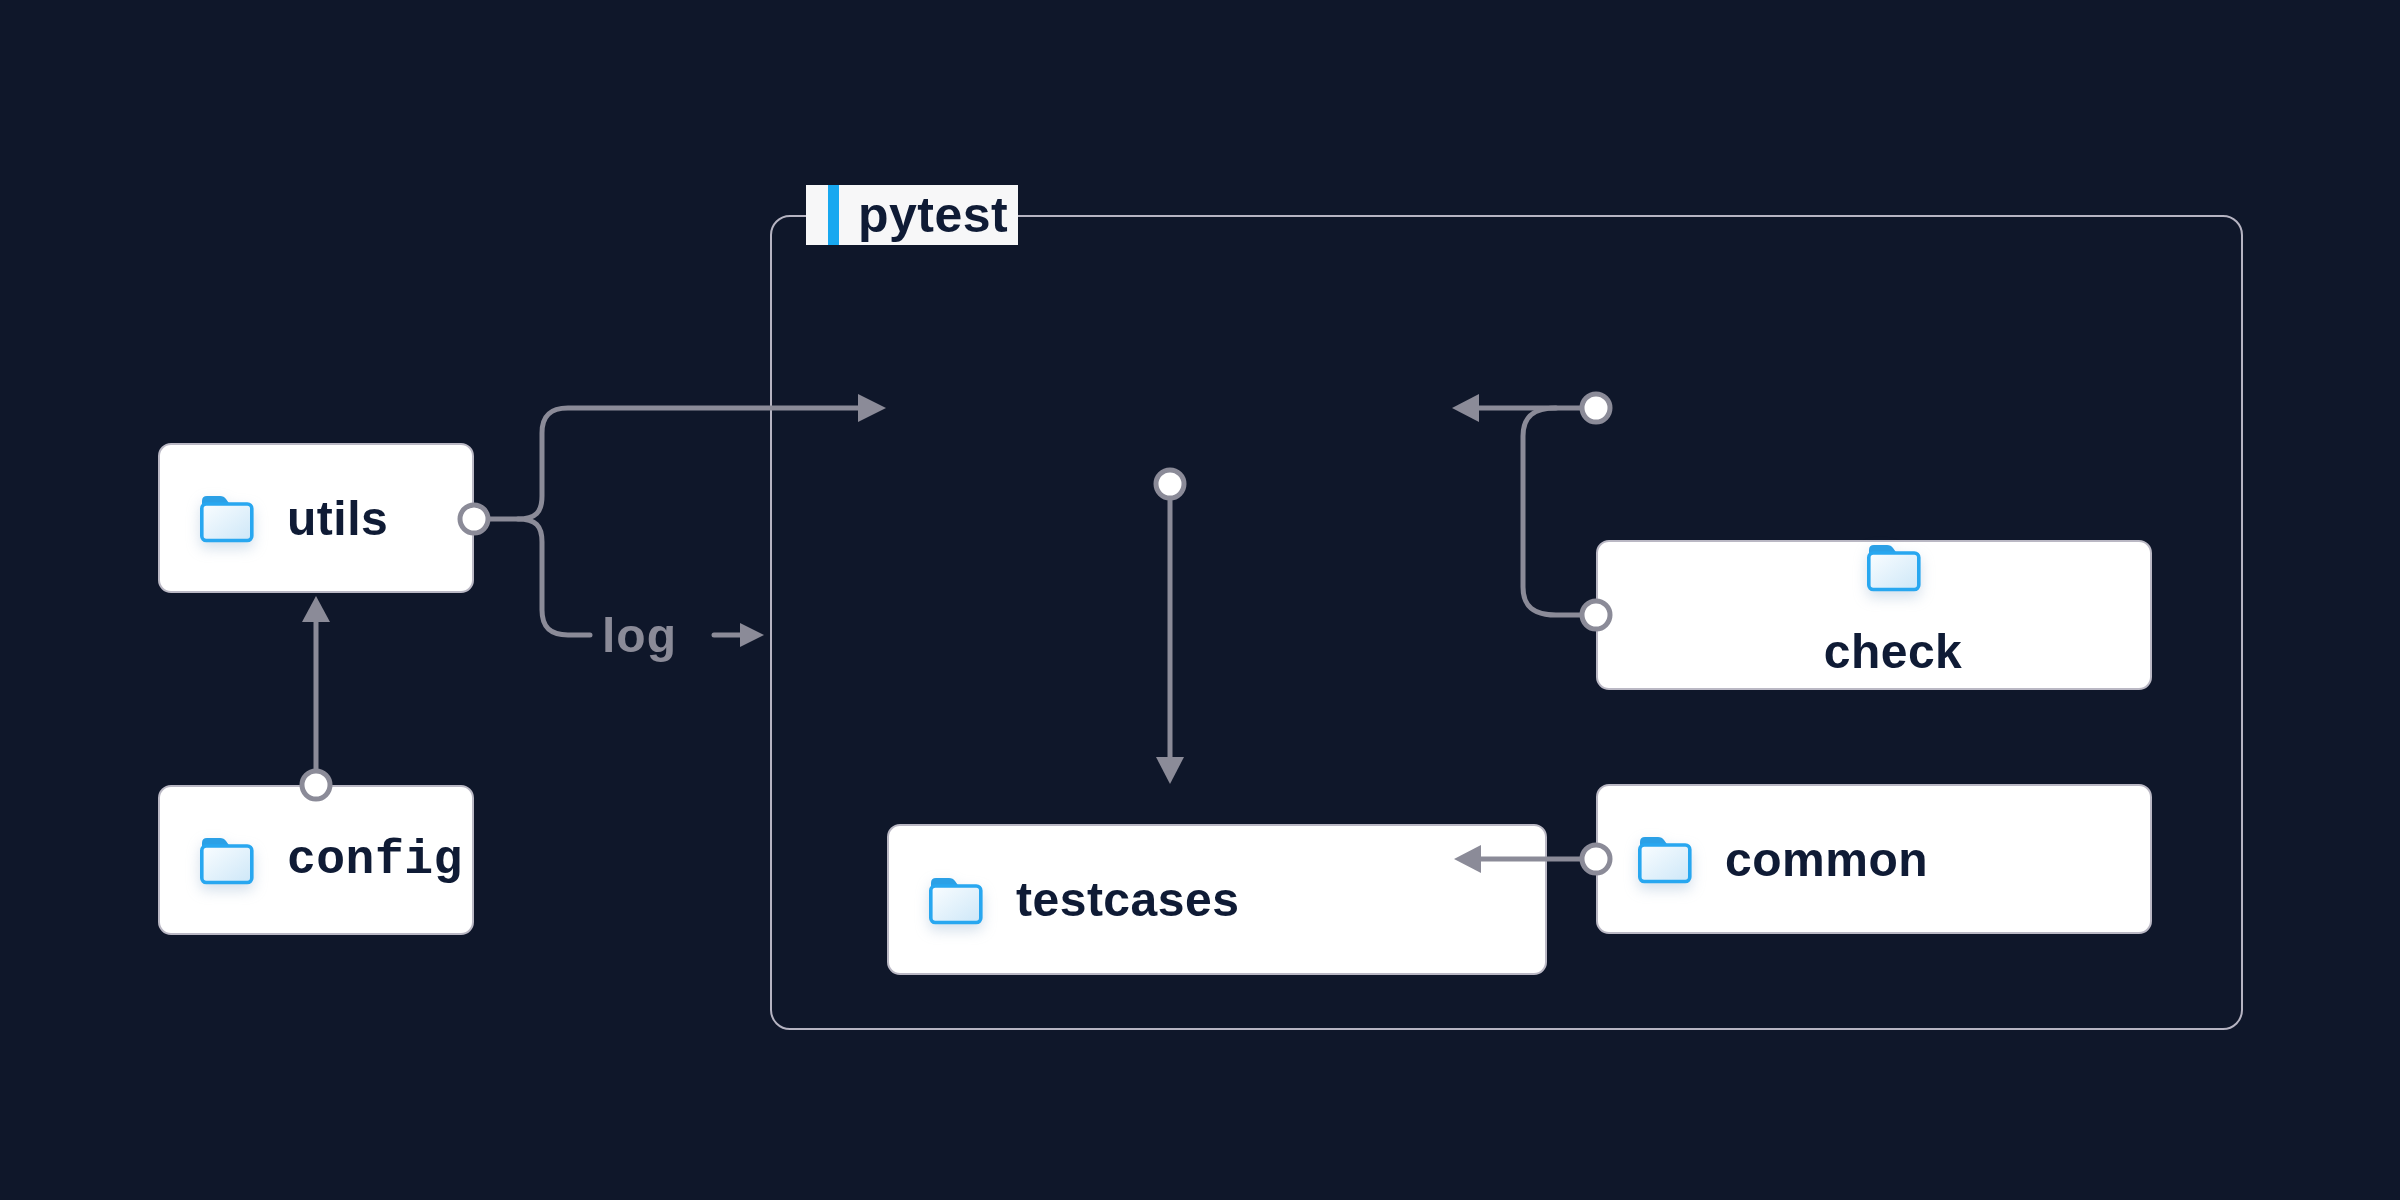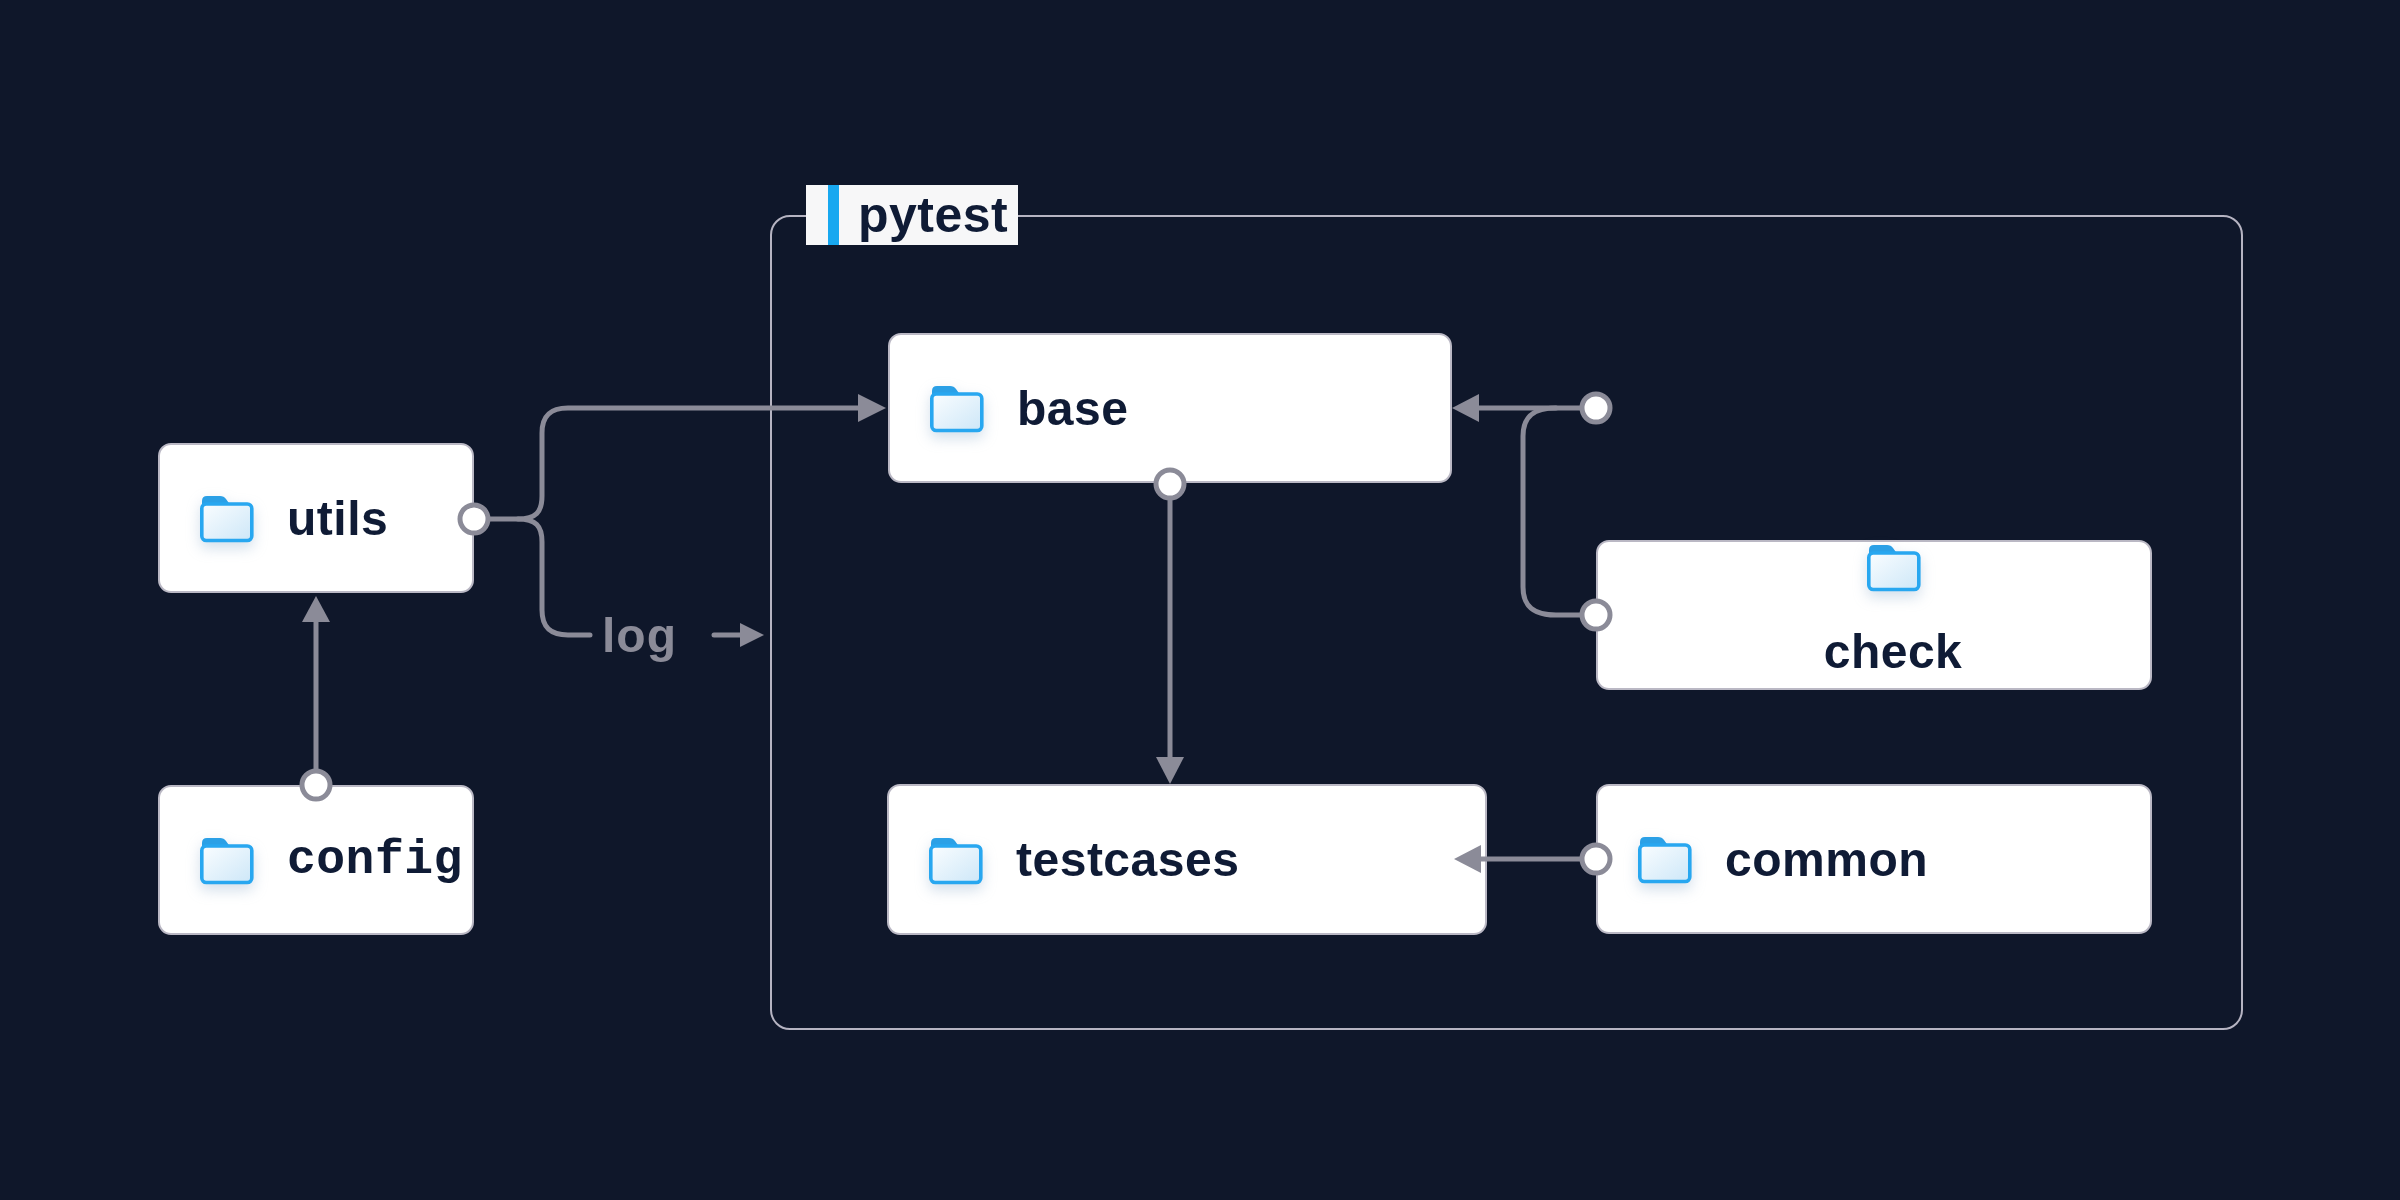--- a/index.html
+++ b/index.html
@@ -73,21 +73,21 @@
   }
   .folder-svg {
     flex: none;
     filter: drop-shadow(0px 6px 7px rgba(110, 150, 190, 0.30));
   }
 
   
   #node-utils     { left: 158px;  top: 443px; width: 316px; height: 150px; }
   #node-config    { left: 158px;  top: 785px; width: 316px; height: 150px; font-family: Liberation Mono, monospace; }
   #node-base      { left: 888px;  top: 333px; width: 564px; height: 150px; }
-  #node-testcases { left: 887px;  top: 784px; width: 600px; height: 151px; }
+  #node-testcases { left: 887px;  top: 824px; width: 660px; height: 151px; }
   #node-pymilvus  { left: 1596px; top: 333px; width: 556px; height: 151px; }
   #node-check     { left: 1596px; top: 540px; width: 556px; height: 150px; flex-direction: column; }
   #node-common    { left: 1596px; top: 784px; width: 556px; height: 150px; gap: 32px; }
 
   
   #connector-layer {
     position: absolute;
     left: 0; top: 0;
     width: 2400px; height: 1200px;
     z-index: 3;
@@ -146,27 +146,20 @@
   </div>
 
   <div class="node" id="node-config">
     <svg class="folder-svg" width="57" height="50" viewBox="0 0 57 50">
       <path d="M4 16 V8 Q4 3 9 3 H22 Q26 3 28 6 L33 13 L33 16 Z" fill="#2ba0e6"></path>
       <rect x="3.8" y="11" width="50" height="36.5" rx="4.5" fill="url(#folderGrad)" stroke="#28a7f0" stroke-width="3.6"></rect>
     </svg>
     <span class="label">config</span>
   </div>
 
-  <div class="node" id="node-base">
-    <svg class="folder-svg" width="57" height="50" viewBox="0 0 57 50">
-      <path d="M4 16 V8 Q4 3 9 3 H22 Q26 3 28 6 L33 13 L33 16 Z" fill="#2ba0e6"></path>
-      <rect x="3.8" y="11" width="50" height="36.5" rx="4.5" fill="url(#folderGrad)" stroke="#28a7f0" stroke-width="3.6"></rect>
-    </svg>
-    <span class="label">base</span>
-  </div>
 
   <div class="node" id="node-testcases">
     <svg class="folder-svg" width="57" height="50" viewBox="0 0 57 50">
       <path d="M4 16 V8 Q4 3 9 3 H22 Q26 3 28 6 L33 13 L33 16 Z" fill="#2ba0e6"></path>
       <rect x="3.8" y="11" width="50" height="36.5" rx="4.5" fill="url(#folderGrad)" stroke="#28a7f0" stroke-width="3.6"></rect>
     </svg>
     <span class="label">testcases</span>
   </div>
 
 

